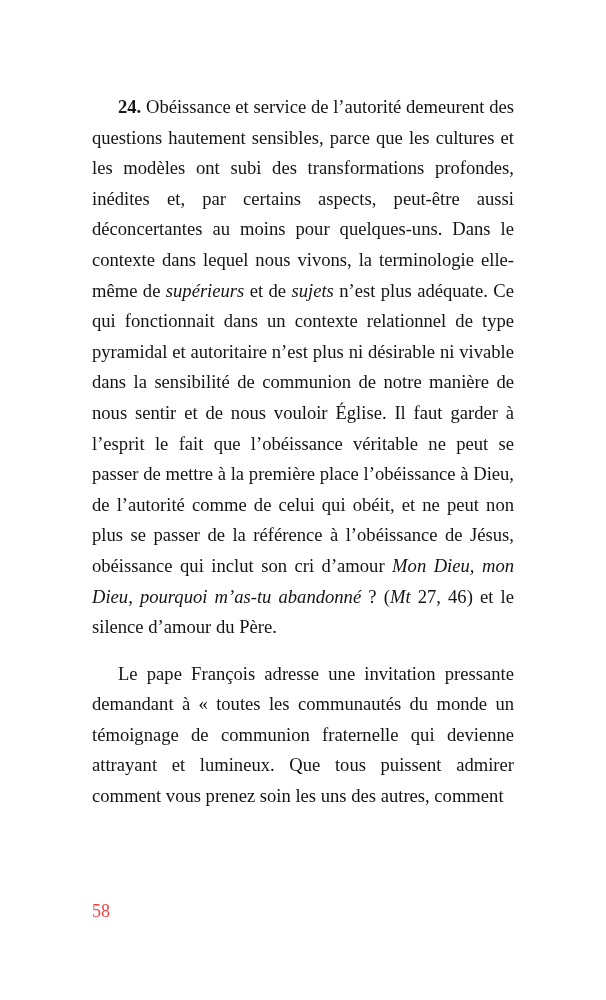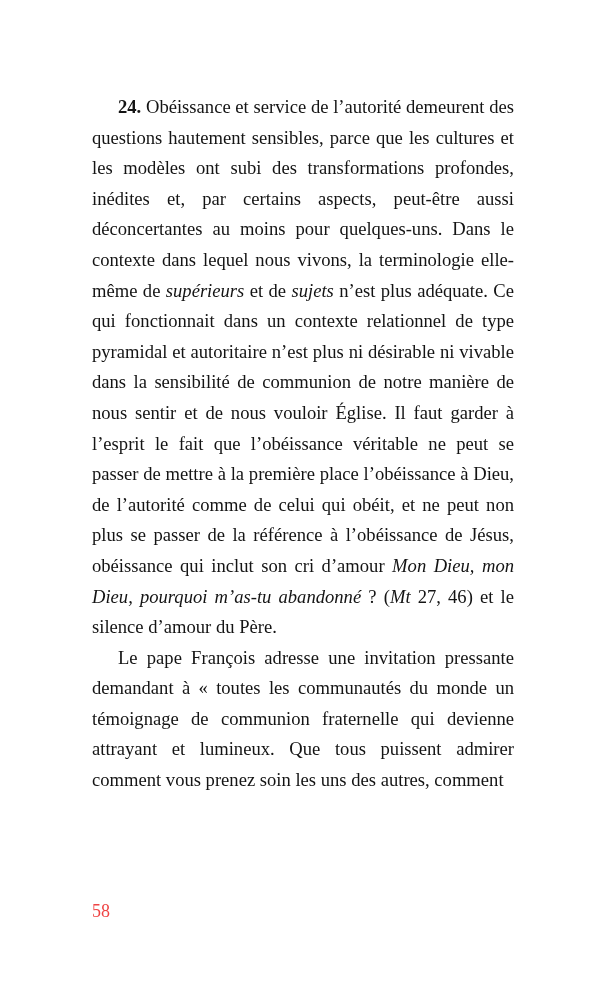--- a/index.html
+++ b/index.html
@@ -29,21 +29,21 @@
   .para {
     margin: 0;
     font-size: 18.6px;
     line-height: 30.6px;
     text-align: justify;
     text-justify: inter-word;
     color: #141414;
     hyphens: manual;
   }
   .para + .para {
-    margin-top: 0px;
+    margin-top: 16px;
   }
   .para.indent {
     text-indent: 26px;
   }
   .para b {
     font-weight: bold;
   }
   .para i {
     font-style: italic;
   }

